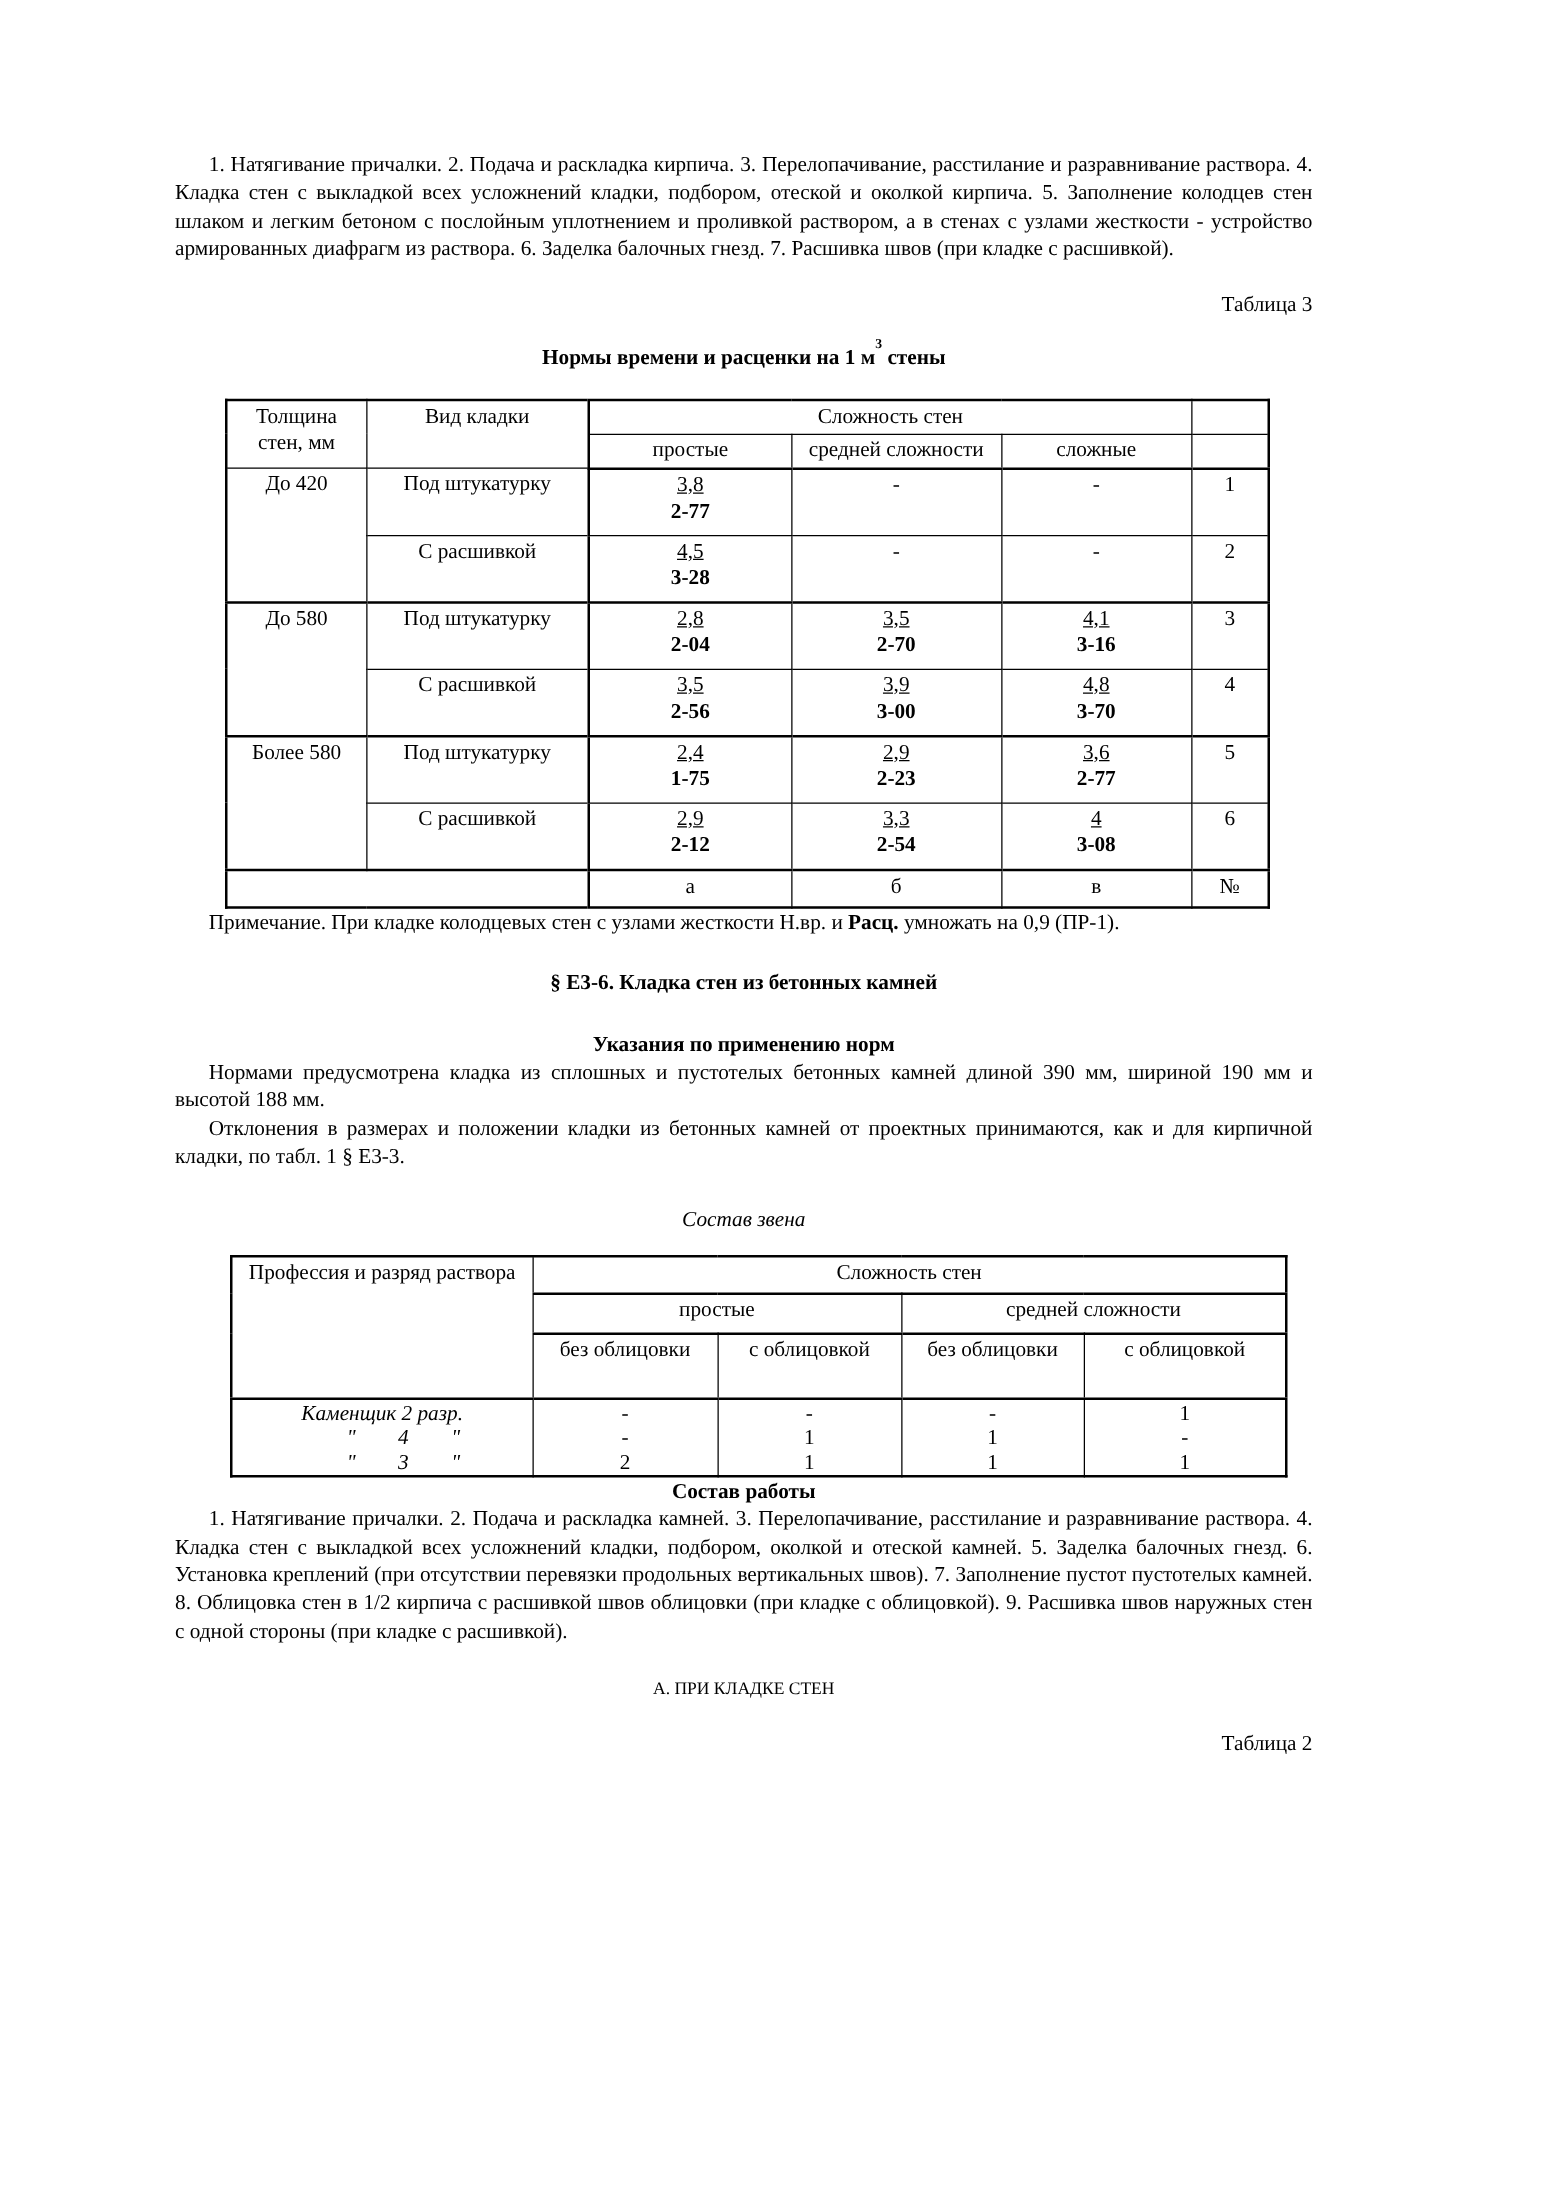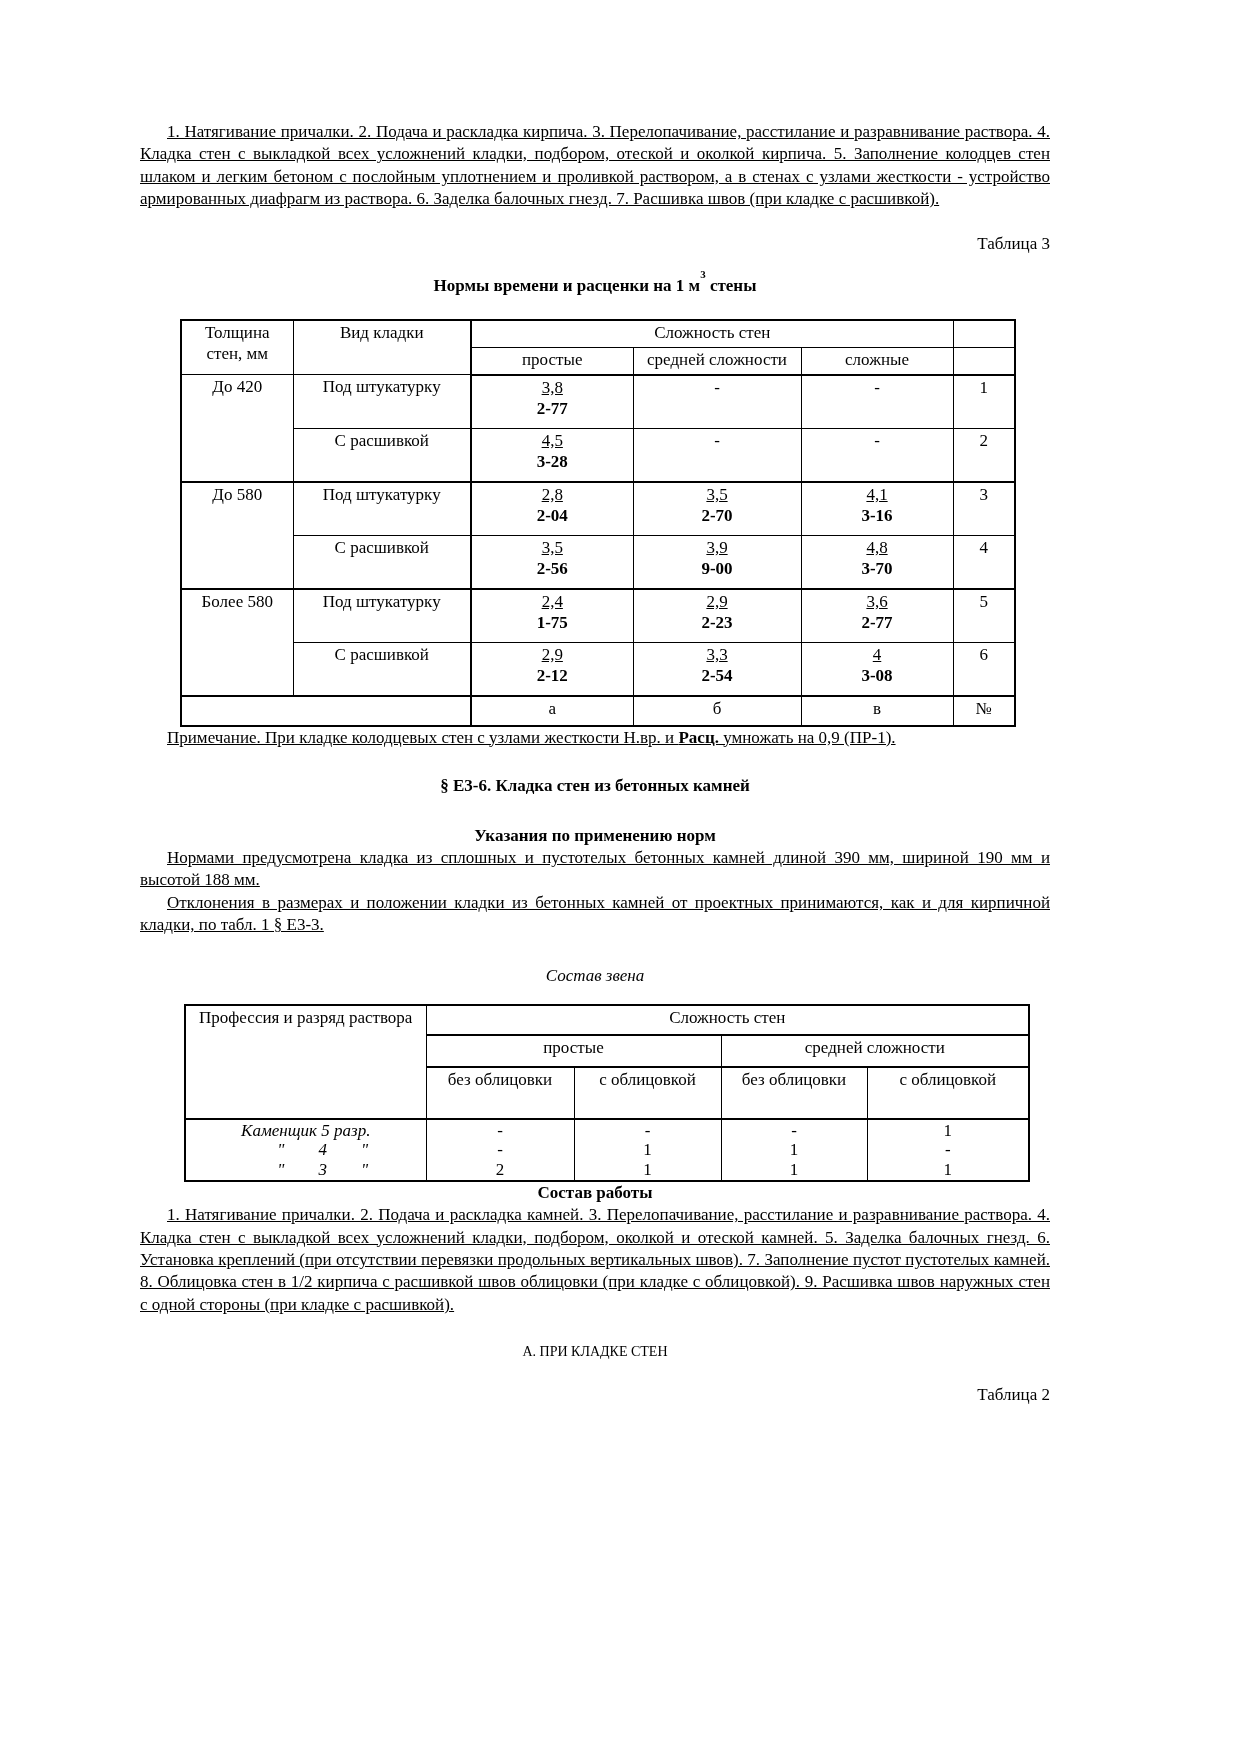--- a/index.html
+++ b/index.html
@@ -1,21 +1,21 @@
 <!DOCTYPE html>
 <html lang="ru"><head>
 <meta charset="utf-8">
 <style>
   html,body { margin:0; padding:0; background:#fff; }
   .page {
     position:relative; width:1240px; height:1755px; background:#ffffff;
     font-family:"Liberation Serif","DejaVu Serif",serif; color:#000; overflow:hidden;
     box-sizing:border-box; padding:121px 190px 0 140px;
   }
-  p.body { margin:0; font-size:17px; line-height:22.4px; text-align:justify; text-indent:27px;text-decoration:underline; }
+  p.body { margin:0; font-size:17px; line-height:22.4px; text-align:justify; text-indent:27px; }
   .tbl-label { font-size:17px; line-height:22px; text-align:right; margin:0; }
   .heading { font-size:17px; line-height:22px; text-align:center; font-weight:bold; margin:0; }
   .heading-plain { font-size:14px; line-height:22px; text-align:center; font-weight:normal; margin:0; }
   .heading-italic { font-size:17px; line-height:22px; text-align:center; font-style:italic; font-weight:normal; margin:0; }
   sup.s3 { font-size:11px; line-height:0; position:relative; top:-6px; font-weight:bold; }
 
   
   .mt-label3   { margin-top:22px; }
   .mt-title3   { margin-top:20px; }
   .mt-note     { margin-top:30px; }
@@ -134,21 +134,21 @@
       <td class="bt2">3</td>
     </tr>
     <tr class="t3-data">
       <td class="cell-kind">С расшивкой</td>
       <td class="bl2">
             <span class="frac-n">3,5</span>
             <span class="frac-r">2-56</span>
           </td>
       <td>
             <span class="frac-n">3,9</span>
-            <span class="frac-r">9-00</span>
+            <span class="frac-r">3-00</span>
           </td>
       <td>
             <span class="frac-n">4,8</span>
             <span class="frac-r">3-70</span>
           </td>
       <td>4</td>
     </tr>
 
     <tr class="t3-data">
       <td rowspan="2" class="bt2">Более 580</td>
@@ -224,21 +224,21 @@
       <th colspan="2" class="bb2">средней сложности</th>
     </tr>
     <tr class="t1-h3">
       <th class="bb2">без облицовки</th>
       <th class="bb2">с облицовкой</th>
       <th class="bb2">без облицовки</th>
       <th class="bb2">с облицовкой</th>
     </tr>
     <tr class="crew-data">
       <td class="pro-cell">
-        <span>Каменщик 5 разр.</span>
+        <span>Каменщик 2 разр.</span>
         <span>        "        4        "</span>
         <span>        "        3        "</span>
       </td>
       <td class="cnt-cell">
         <span>-</span>
         <span>-</span>
         <span>2</span>
       </td>
       <td class="cnt-cell">
         <span>-</span>

